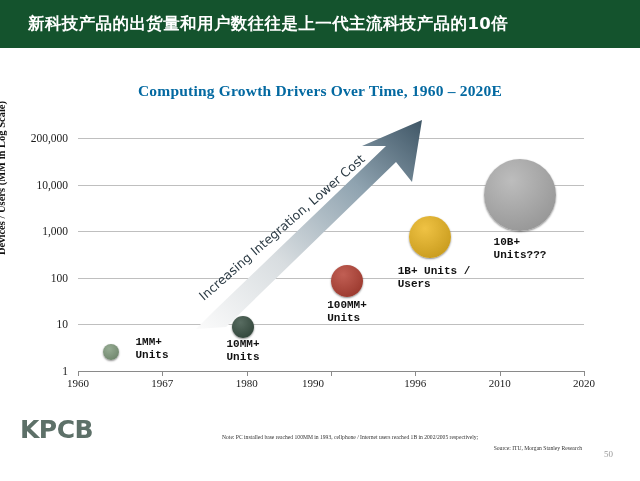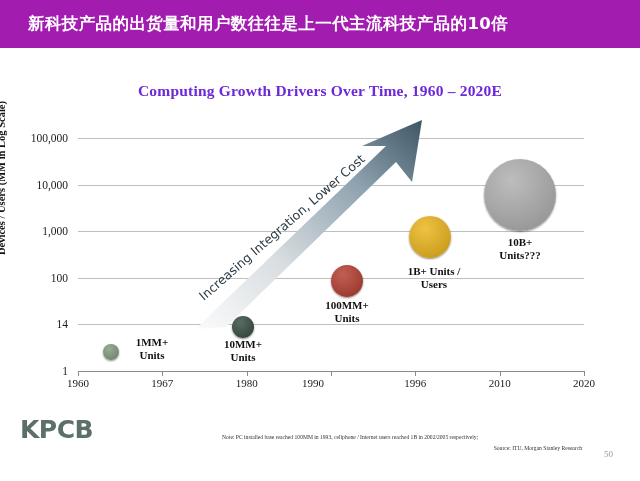--- a/index.html
+++ b/index.html
@@ -7,38 +7,38 @@
     width:640px;height:481px;overflow:hidden;
     background:#ffffff;
     font-family:"Liberation Serif", serif;
     position:relative;
   }
   #slide{position:absolute;inset:0;background:#fff;}
 
   
   #header{
     position:absolute;left:0;top:0;width:640px;height:48px;
-    background:#a21caf;
+    background:#14532d;
   }
   #header-title{
     position:absolute;left:28px;top:0;height:48px;
     display:flex;align-items:center;
     color:#ffffff;
     font-family:"DejaVu Sans", sans-serif;
     font-size:16.5px;font-weight:700;
     letter-spacing:0.4px;
     white-space:nowrap;
   }
 
   
   #chart-title{
     position:absolute;left:0;top:82px;width:640px;
     text-align:center;
     font-family:"Liberation Serif", serif;
-    font-size:15.5px;font-weight:700;color:#6d28d9;
+    font-size:15.5px;font-weight:700;color:#0369a1;
     letter-spacing:0.2px;
   }
 
   
   
   #chart{position:absolute;left:0;top:0;width:640px;height:481px;}
 
   #plot{
     position:absolute;left:78px;top:138px;width:506px;height:233px;
   }
@@ -76,22 +76,22 @@
   }
 
   
   .bubble{
     position:absolute;border-radius:50%;
     transform:translate(-50%,-50%);
     box-shadow:0 1px 2px rgba(0,0,0,.45);
   }
   .bubble-label{
     position:absolute;transform:translateX(-50%);
-    text-align:center;
-    font-family:Liberation Serif, serif;
+    text-align:left;
+    font-family:Liberation Mono, monospace;
     font-size:11px;font-weight:700;color:#111;
     line-height:1.18;white-space:nowrap;
   }
 
   
   #arrow{
     position:absolute;left:190px;top:118px;width:270px;height:215px;
     pointer-events:none;
   }
   #arrow-text{
@@ -140,25 +140,25 @@
       <div id="gridlines">
           <div class="axis-line" style="top: 233px;"></div>
           <div class="gridline" style="top: 186.4px;"></div>
           <div class="gridline" style="top: 139.8px;"></div>
           <div class="gridline" style="top: 93.2px;"></div>
           <div class="gridline" style="top: 46.6px;"></div>
           <div class="gridline" style="top: 0px;"></div>
         </div>
       <div id="yticks">
           <div class="ytick-label" style="top: 233px; right: 516px;">1</div>
-          <div class="ytick-label" style="top: 186.4px; right: 516px;">14</div>
+          <div class="ytick-label" style="top: 186.4px; right: 516px;">10</div>
           <div class="ytick-label" style="top: 139.8px; right: 516px;">100</div>
           <div class="ytick-label" style="top: 93.2px; right: 516px;">1,000</div>
           <div class="ytick-label" style="top: 46.6px; right: 516px;">10,000</div>
-          <div class="ytick-label" style="top: 0px; right: 516px;">100,000</div>
+          <div class="ytick-label" style="top: 0px; right: 516px;">200,000</div>
         </div>
       <div id="xticks">
           <div class="xtick-mark" style="left: 0px; top: 233px;"></div>
           <div class="xtick-label" style="left: 0px; top: 239px;">1960</div>
           <div class="xtick-mark" style="left: 84.3333px; top: 233px;"></div>
           <div class="xtick-label" style="left: 84.3333px; top: 239px;">1967</div>
           <div class="xtick-mark" style="left: 168.667px; top: 233px;"></div>
           <div class="xtick-label" style="left: 168.667px; top: 239px;">1980</div>
           <div class="xtick-mark" style="left: 253px; top: 233px;"></div>
           <div class="xtick-label" style="left: 235px; top: 239px;">1990</div>

